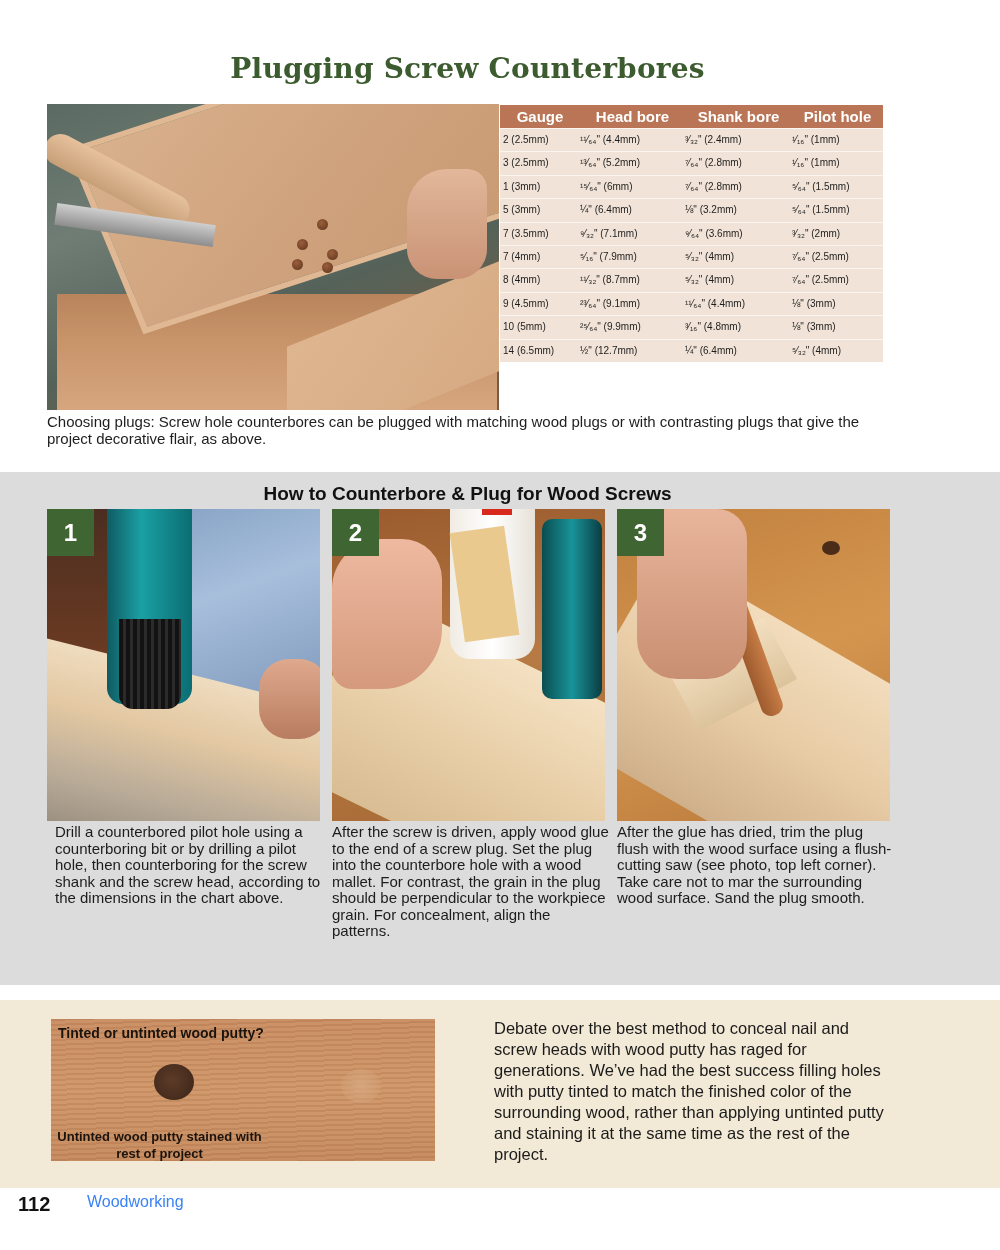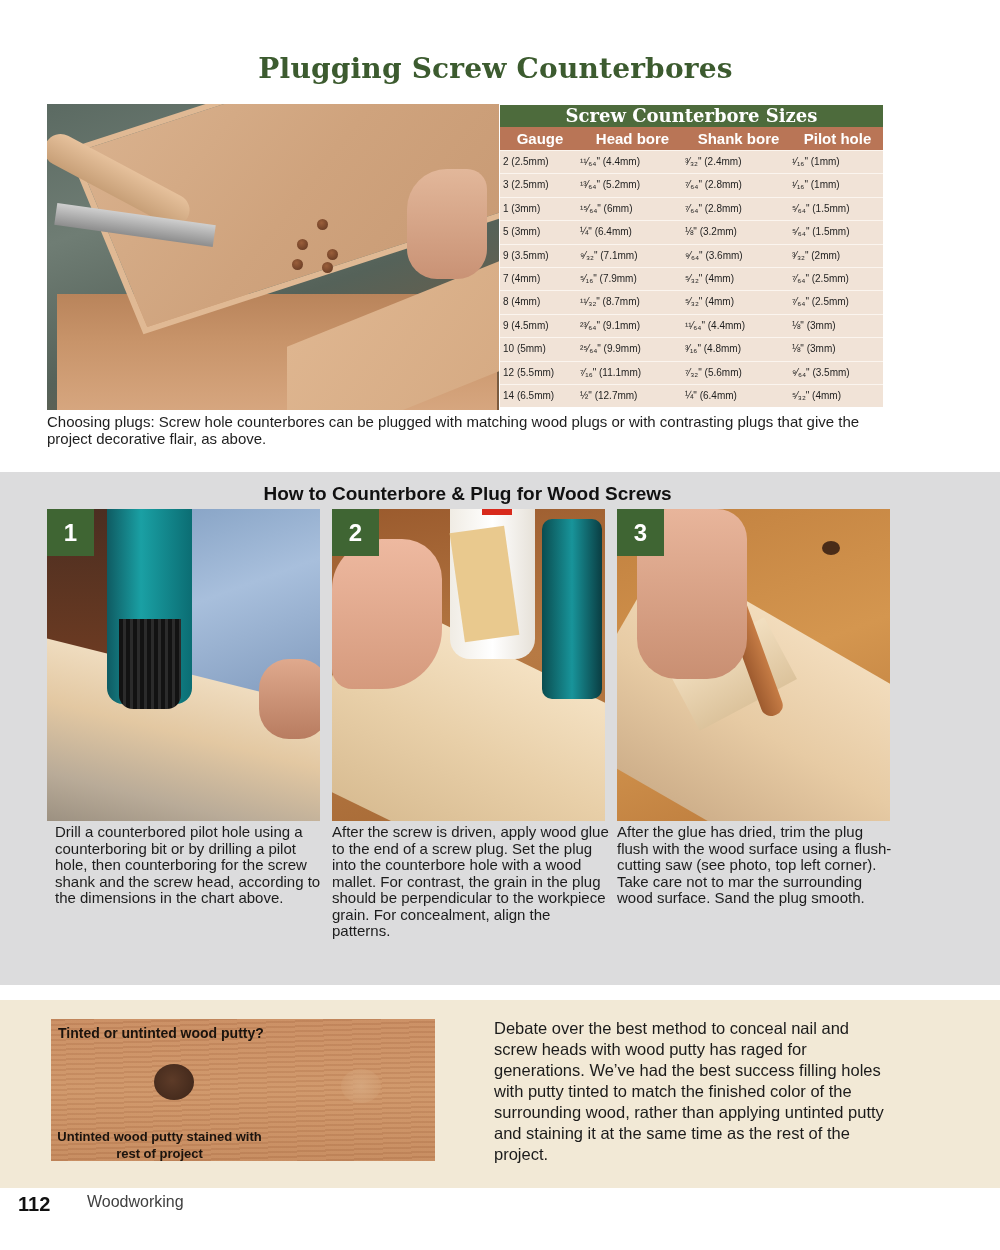--- a/index.html
+++ b/index.html
@@ -2,21 +2,21 @@
 <html><head>
 <meta charset="utf-8">
 <style>
   * { box-sizing: border-box; margin: 0; padding: 0; }
   html, body { width: 1000px; height: 1250px; background: #ffffff; overflow: hidden; }
   body { position: relative; font-family: "Liberation Sans", sans-serif; color: #1a1a1a; }
 
   .page-title {
     position: absolute; left: 0; top: 52px; width: 935px; text-align: center;
     font-family: "DejaVu Serif", serif; font-weight: bold; font-size: 28px;
-    color: #3c5b2f; letter-spacing: 0.2px; margin-left: 28px;
+    color: #3c5b2f; letter-spacing: 0.2px;
   }
 
   
   .hero-photo {
     position: absolute; left: 47px; top: 104px; width: 452px; height: 306px;
     overflow: hidden;
     background: linear-gradient(160deg, #5b6a62 0%, #6f7d74 30%, #556259 60%, #7e5a3c 100%);
   }
   .hero-photo .box-top {
     position: absolute; left: 20px; top: 45px; width: 420px; height: 210px;
@@ -171,21 +171,21 @@
   .putty-photo .lbl2 { left: 210px; width: 205px; }
 
   .putty-text {
     position: absolute; left: 494px; top: 1018px; width: 400px;
     font-size: 16.5px; line-height: 21px; color: #1b1b1b;
   }
 
   
   .footer { position: absolute; left: 0; top: 1193px; width: 1000px; height: 22px; }
   .page-number { position: absolute; left: 18px; top: 0; font-weight: bold; font-size: 20px; color: #111; }
-  .book-title { position: absolute; left: 87px; top: 0; font-size: 16px; color: #404040; }
+  .book-title { position: absolute; left: 87px; top: 0; font-size: 16px; color: #3b82f6; }
 </style>
 </head>
 <body>
 
 <h1 class="page-title">Plugging Screw Counterbores</h1>
 
 <div class="hero-photo" title="Flush-cutting saw trimming wood plugs on a box lid">
   <div class="box-front"></div>
   <div class="box-side"></div>
   <div class="box-top"></div>
@@ -193,21 +193,20 @@
   <div class="plug" style="left:250px;top:135px"></div>
   <div class="plug" style="left:280px;top:145px"></div>
   <div class="plug" style="left:245px;top:155px"></div>
   <div class="plug" style="left:275px;top:158px"></div>
   <div class="saw-handle"></div>
   <div class="saw"></div>
   <div class="hand"></div>
 </div>
 
 <div class="cb-table">
-  <div class="t-title">Screw Counterbore Sizes</div>
   <div class="t-head">
     <div class="c0">Gauge</div>
     <div class="c1">Head bore</div>
     <div class="c2">Shank bore</div>
     <div class="c3">Pilot hole</div>
   </div>
   <div class="t-row">
     <div class="c0">2 (2.5mm)</div>
     <div class="c1">¹¹⁄₆₄" (4.4mm)</div>
     <div class="c2">³⁄₃₂" (2.4mm)</div>
@@ -225,21 +224,21 @@
     <div class="c2">⁷⁄₆₄" (2.8mm)</div>
     <div class="c3">⁵⁄₆₄" (1.5mm)</div>
   </div>
   <div class="t-row">
     <div class="c0">5 (3mm)</div>
     <div class="c1">¼" (6.4mm)</div>
     <div class="c2">⅛" (3.2mm)</div>
     <div class="c3">⁵⁄₆₄" (1.5mm)</div>
   </div>
   <div class="t-row">
-    <div class="c0">9 (3.5mm)</div>
+    <div class="c0">7 (3.5mm)</div>
     <div class="c1">⁹⁄₃₂" (7.1mm)</div>
     <div class="c2">⁹⁄₆₄" (3.6mm)</div>
     <div class="c3">³⁄₃₂" (2mm)</div>
   </div>
   <div class="t-row">
     <div class="c0">7 (4mm)</div>
     <div class="c1">⁵⁄₁₆" (7.9mm)</div>
     <div class="c2">⁵⁄₃₂" (4mm)</div>
     <div class="c3">⁷⁄₆₄" (2.5mm)</div>
   </div>
@@ -253,26 +252,20 @@
     <div class="c0">9 (4.5mm)</div>
     <div class="c1">²³⁄₆₄" (9.1mm)</div>
     <div class="c2">¹¹⁄₆₄" (4.4mm)</div>
     <div class="c3">⅛" (3mm)</div>
   </div>
   <div class="t-row">
     <div class="c0">10 (5mm)</div>
     <div class="c1">²⁵⁄₆₄" (9.9mm)</div>
     <div class="c2">³⁄₁₆" (4.8mm)</div>
     <div class="c3">⅛" (3mm)</div>
-  </div>
-  <div class="t-row">
-    <div class="c0">12 (5.5mm)</div>
-    <div class="c1">⁷⁄₁₆" (11.1mm)</div>
-    <div class="c2">⁷⁄₃₂" (5.6mm)</div>
-    <div class="c3">⁹⁄₆₄" (3.5mm)</div>
   </div>
   <div class="t-row">
     <div class="c0">14 (6.5mm)</div>
     <div class="c1">½" (12.7mm)</div>
     <div class="c2">¼" (6.4mm)</div>
     <div class="c3">⁵⁄₃₂" (4mm)</div>
   </div>
 </div>
 
 <p class="hero-caption">Choosing plugs: Screw hole counterbores can be plugged with matching wood plugs or with contrasting plugs that give the project decorative flair, as above.</p>

